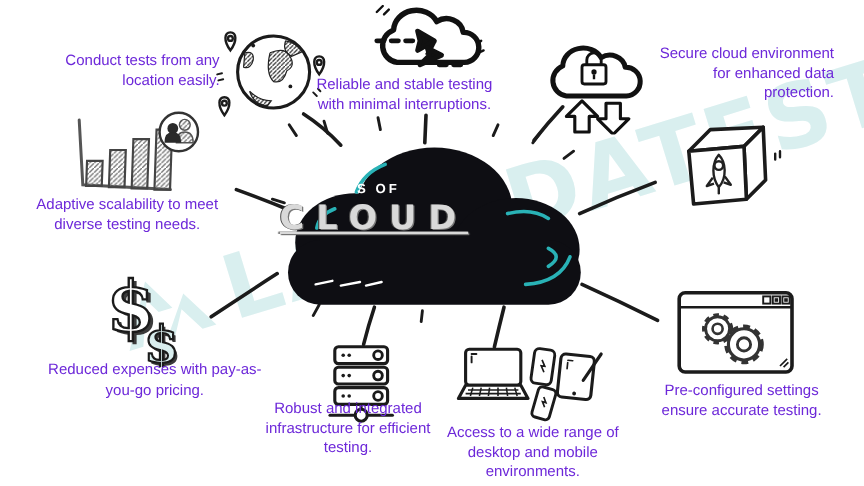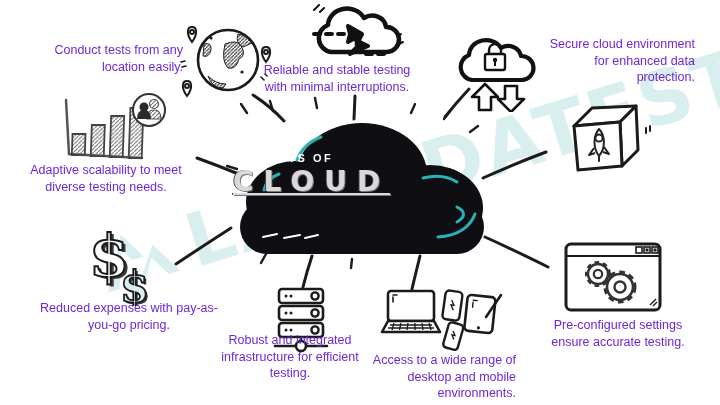--- a/index.html
+++ b/index.html
@@ -292,17 +292,17 @@
 
   <div class="label ta-c" style="left:38px;top:300px;width:182px;">Reduced expenses with pay-as-you-go pricing.</div>
 
   <div class="label ta-c" style="left:258px;top:62px;width:158px;">Reliable and stable testing with minimal interruptions.</div>
 
   <div class="label ta-l" style="left:543px;top:36px;width:152px;">Secure cloud environment for enhanced data protection.</div>
 
 
   <div class="label ta-c" style="left:200px;top:332px;width:180px;">Robust and integrated infrastructure for efficient testing.</div>
 
-  <div class="label ta-c" style="left:372px;top:352px;width:144px;text-align:right;">Access to a wide range of desktop and mobile environments.</div>
+  <div class="label ta-c" style="left:372px;top:352px;width:144px;">Access to a wide range of desktop and mobile environments.</div>
 
   <div class="label ta-c" style="left:543px;top:317px;width:150px;">Pre-configured settings ensure accurate testing.</div>
 
 </div>
 
 </body></html>

